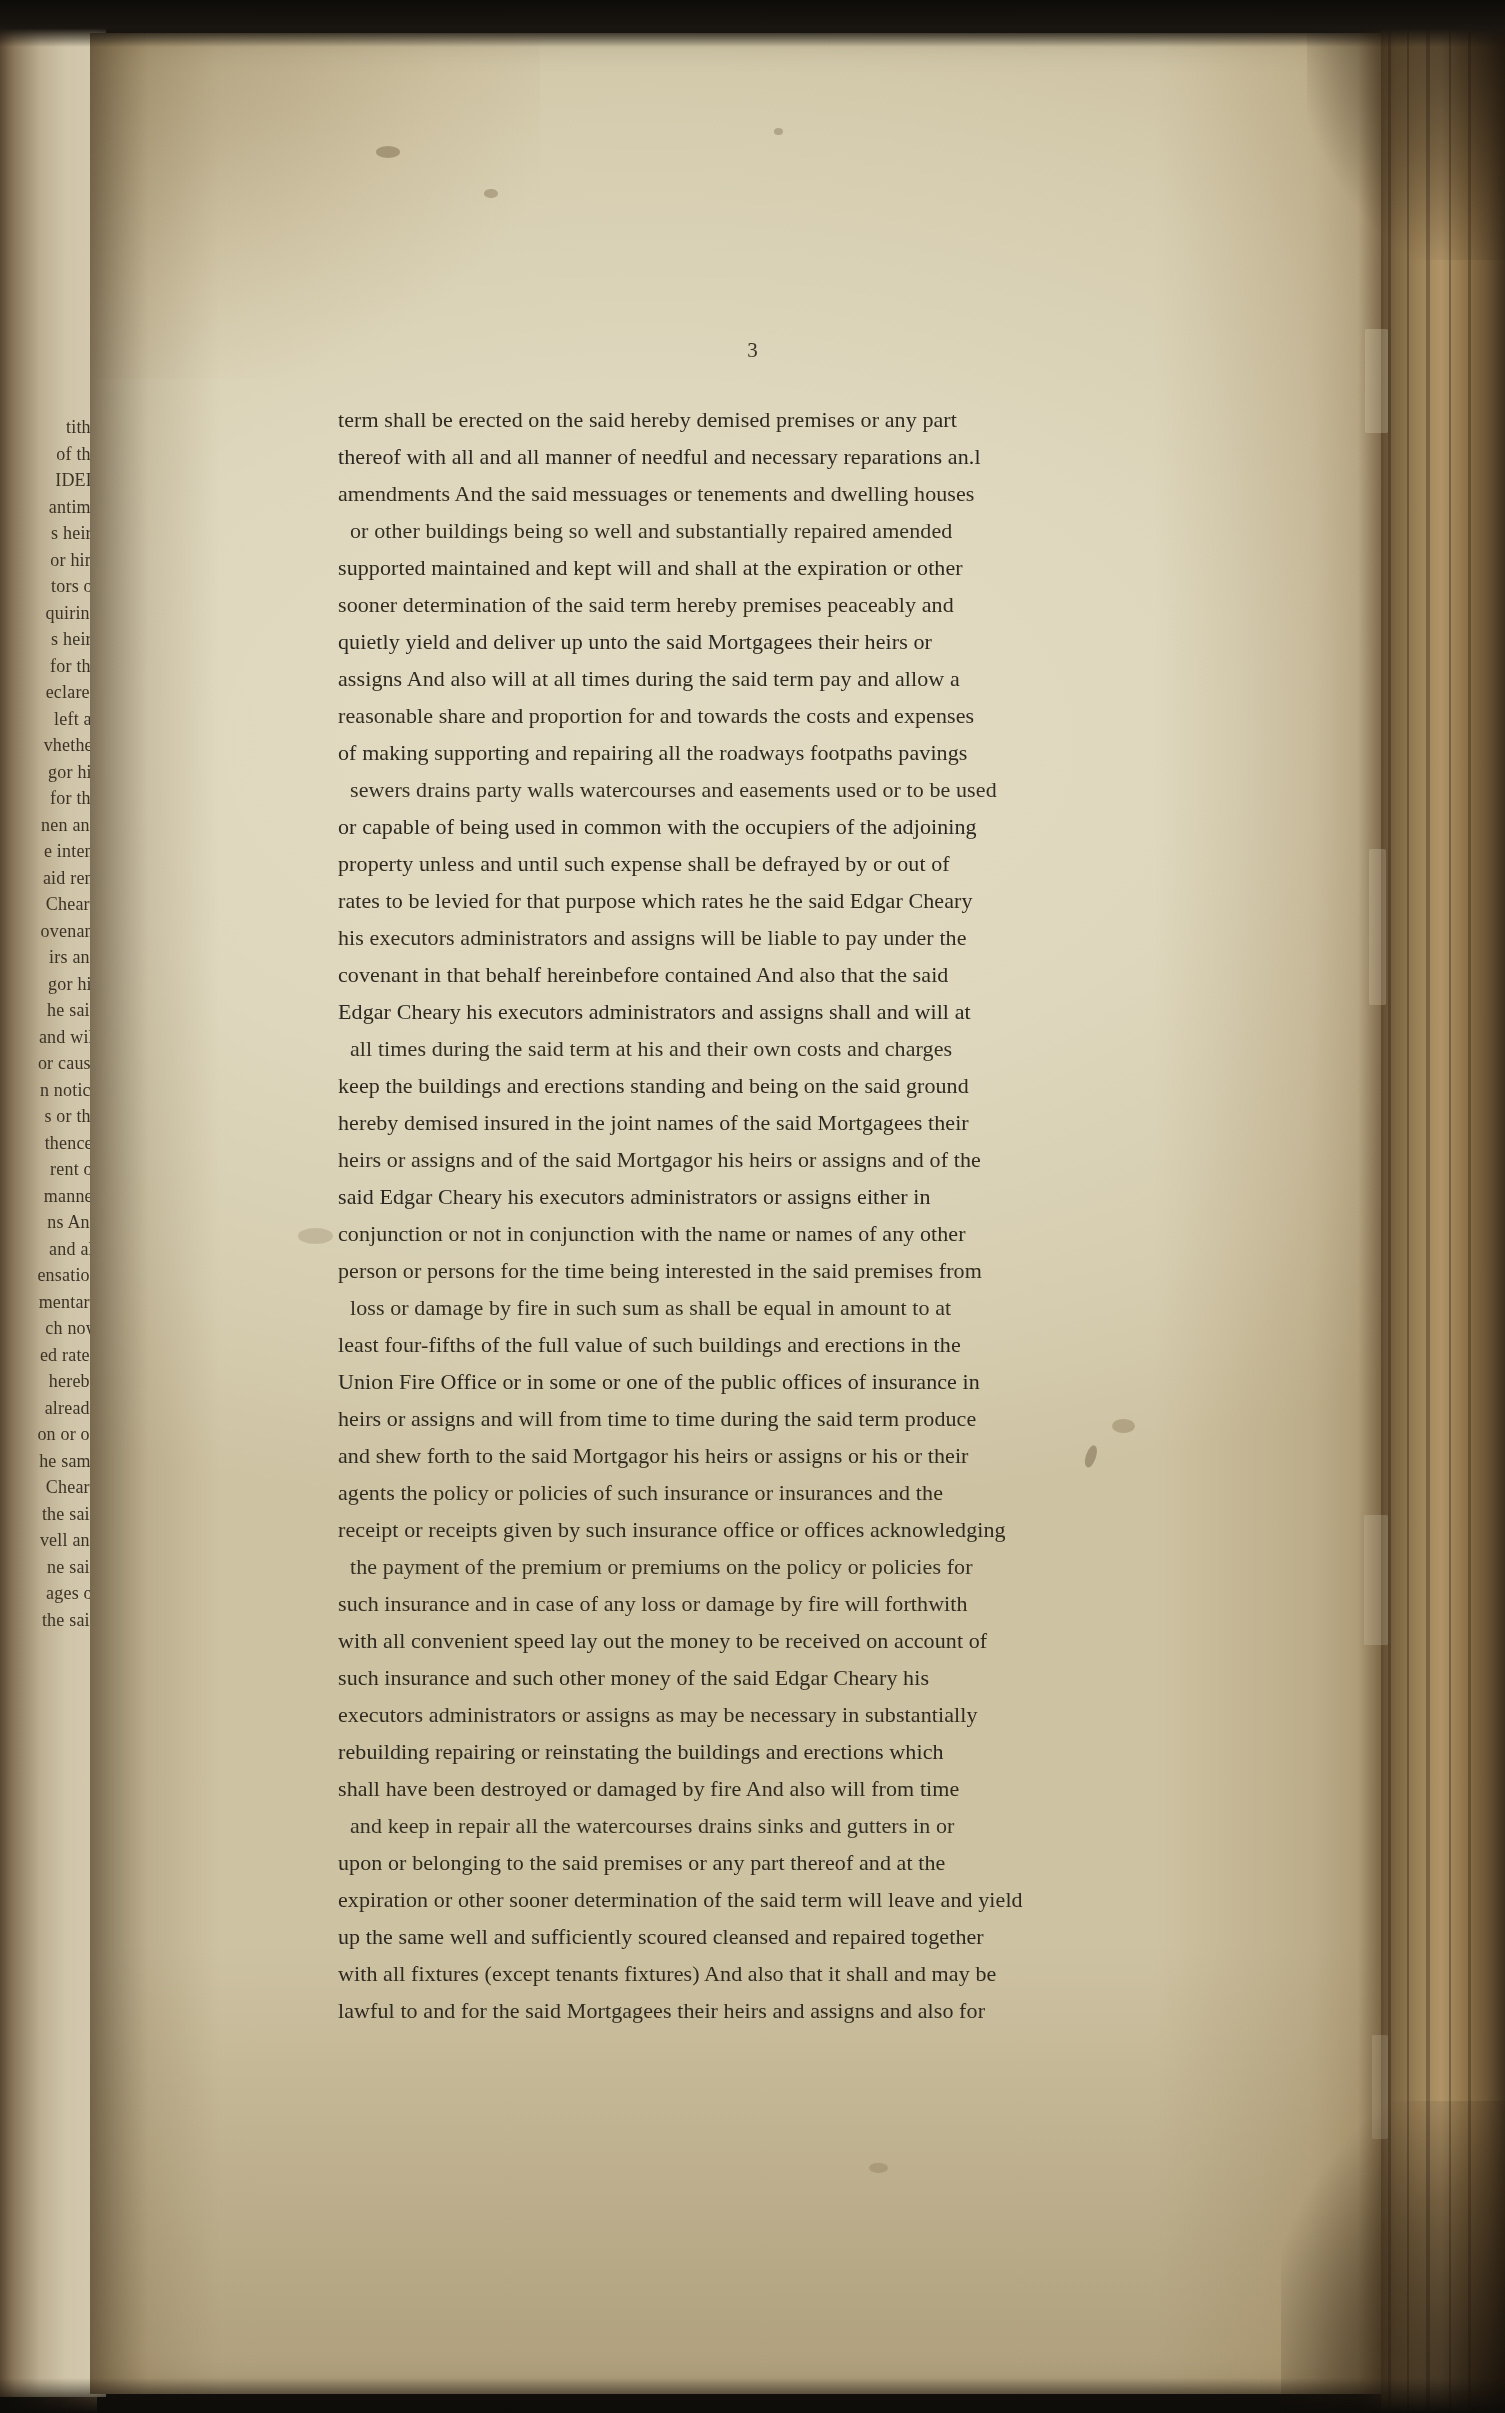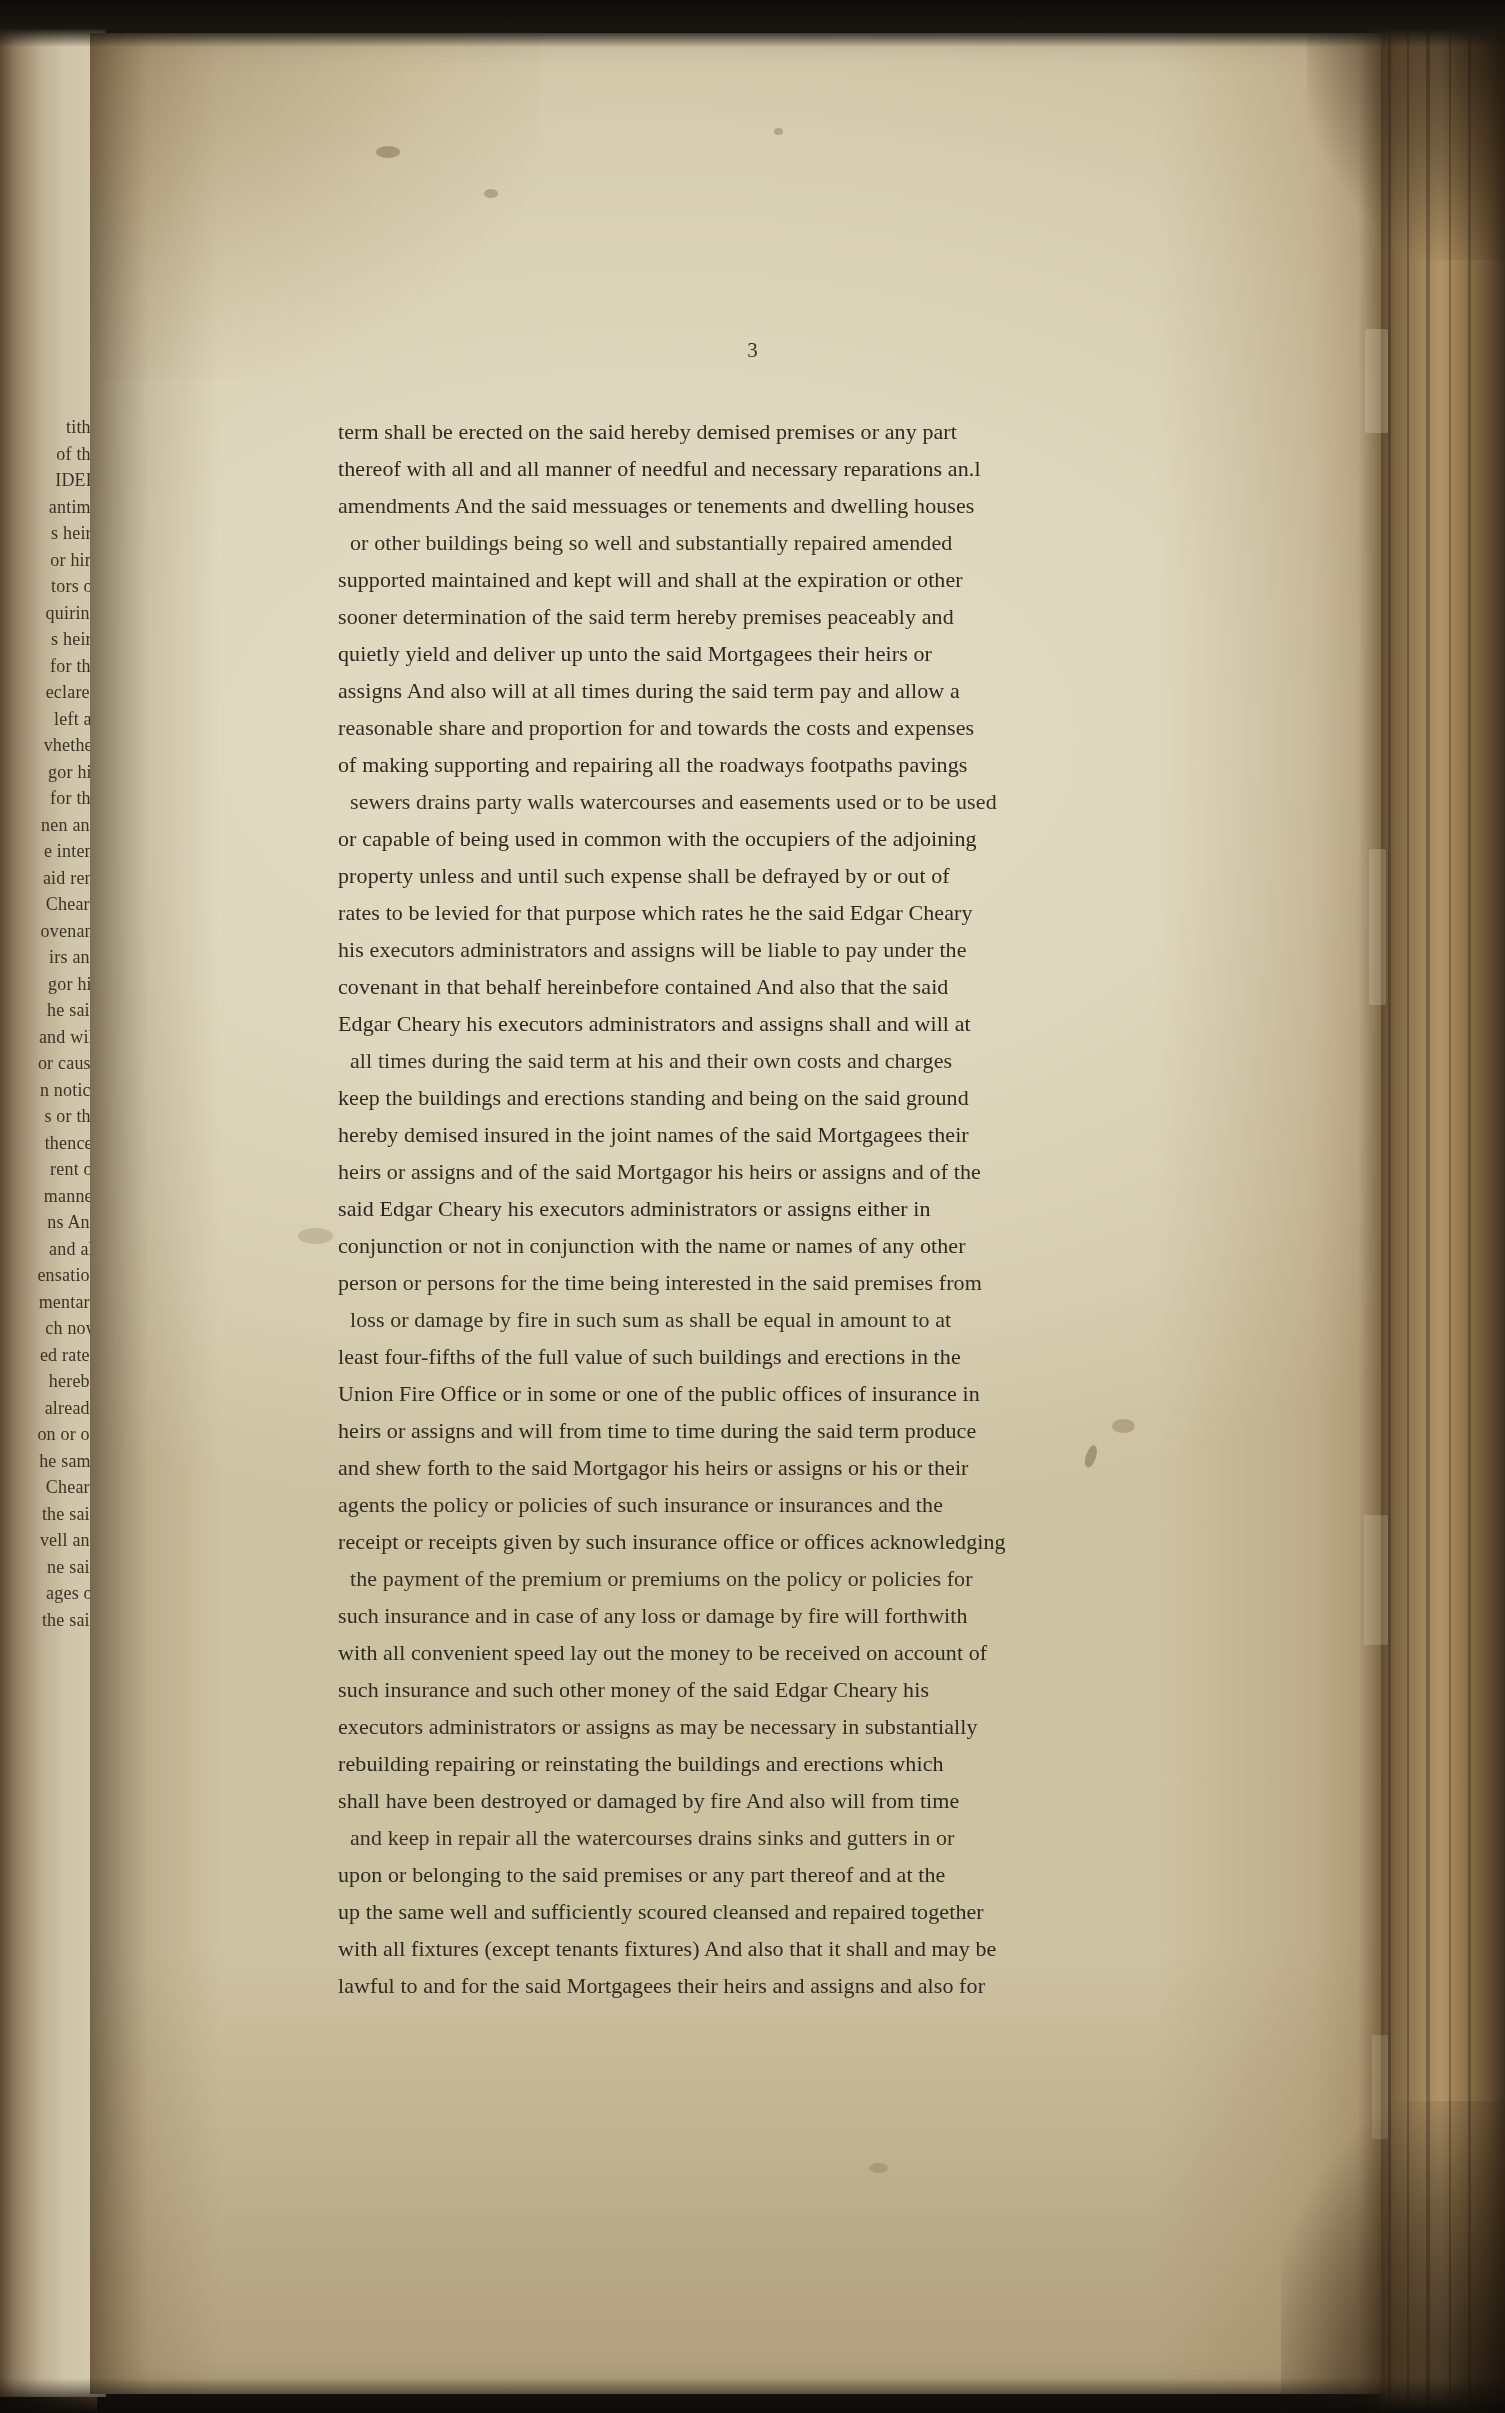--- a/index.html
+++ b/index.html
@@ -132,21 +132,21 @@
     position: absolute;
     left: 0; top: 305px;
     width: 1325px;
     text-align: center;
     font-size: 21px;
     color: #3a3326;
   }
   .body-text {
     position: absolute;
     left: 248px;
-    top: 380px;
+    top: 368px;
     width: 982px;
     font-size: 22px;
     line-height: 37px;
     color: #2f2a20;
     text-align: left;
     letter-spacing: 0.1px;
   }
   .body-text .ln {
     white-space: nowrap;
     display: block;
@@ -272,20 +272,21 @@
         <span class="ln">receipt or receipts given by such insurance office or offices acknowledging</span>
         <span class="ln">the payment of the premium or premiums on  the  policy  or  policies  for</span>
         <span class="ln">such insurance and in case  of  any loss or damage  by fire will  forthwith</span>
         <span class="ln">with all convenient speed lay out the money to be received on account of</span>
         <span class="ln">such  insurance  and  such  other  money  of  the  said  Edgar  Cheary  his</span>
         <span class="ln">executors administrators  or  assigns as may be  necessary in substantially</span>
         <span class="ln">rebuilding  repairing  or  reinstating  the  buildings  and  erections  which</span>
         <span class="ln">shall have been destroyed  or  damaged  by fire    And also will from time</span>
         <span class="ln">and keep in repair  all the  watercourses  drains  sinks  and  gutters  in or</span>
         <span class="ln">upon or belonging to the  said  premises or  any part  thereof  and  at  the</span>
+        <span class="ln">expiration or other sooner determination of the said term will leave and yield</span>
         <span class="ln">up the same well and sufficiently scoured cleansed and  repaired  together</span>
         <span class="ln">with all fixtures (except tenants fixtures)  And also that it shall and may be</span>
         <span class="ln">lawful to and for the said Mortgagees their heirs and assigns and also for</span>
       </div>
 
   </div>
 
   <div class="edge-fray"></div>
   <div class="edge-block">
     <div class="edge-streak" style="left:7px;top:0;width:2.6px;height:2413px;"></div>

